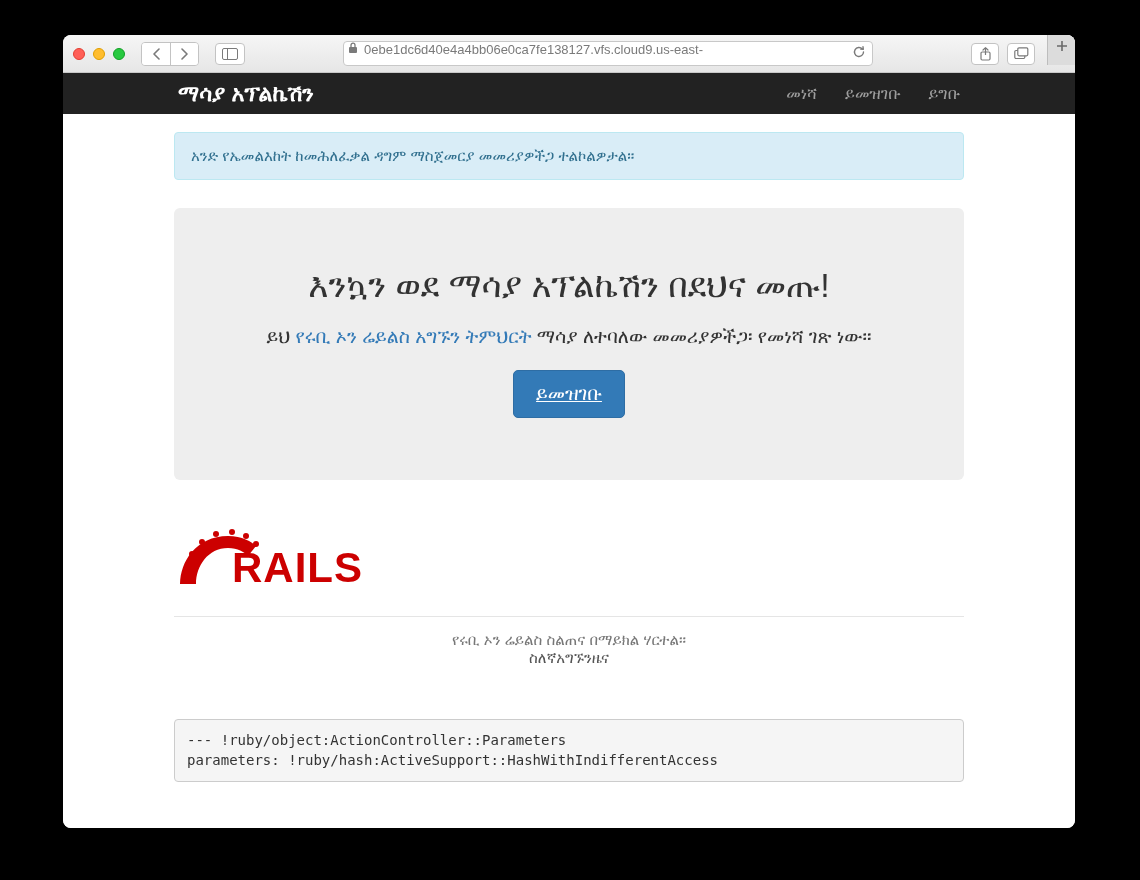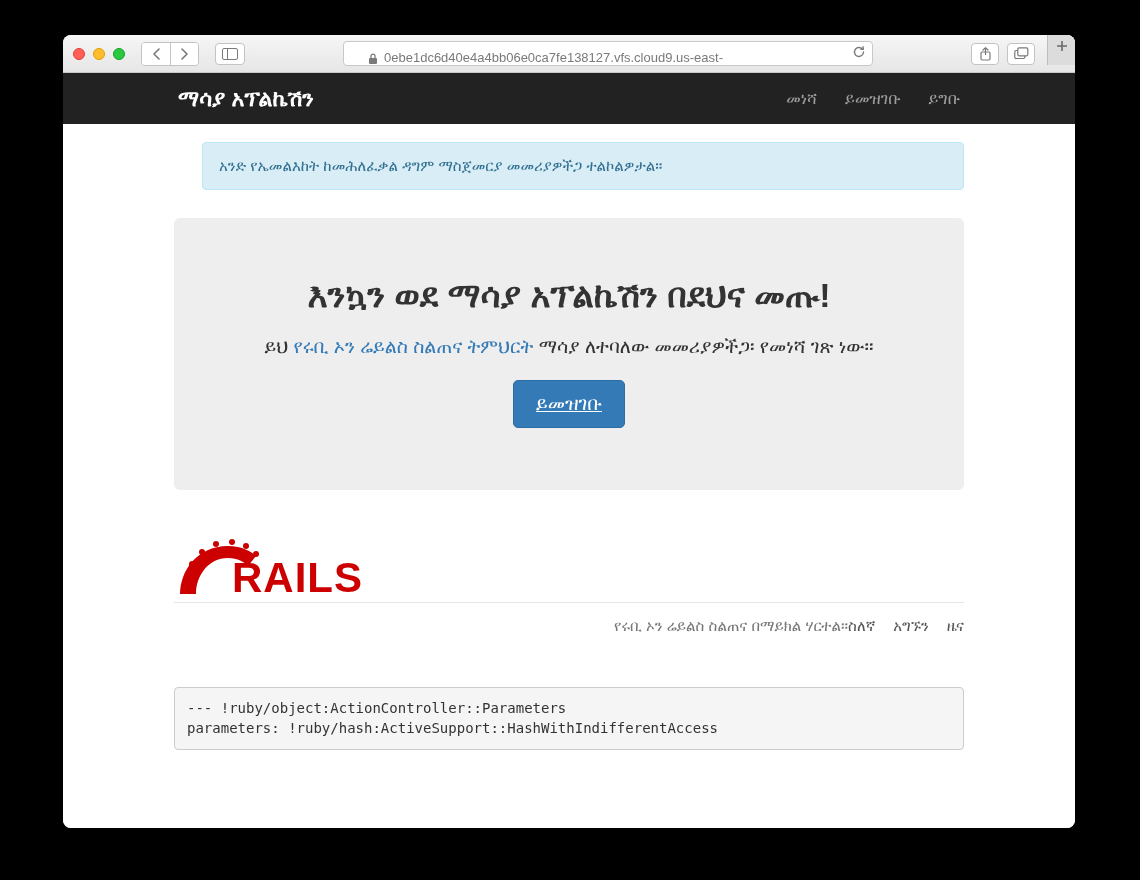--- a/index.html
+++ b/index.html
@@ -45,67 +45,67 @@
   .tb-btn + .tb-btn { border-left:1px solid #c3c3c3; }
   .tb-single { width:30px; height:22px; border:1px solid #c3c3c3; border-radius:4px; display:flex;align-items:center;justify-content:center;background:#fff;color:#6a6a6a;margin-left:8px;}
   .addr {
     flex:1;
     margin: 0 90px 0 90px;
     height:25px;
     background:#fff;
     border:1px solid #c8c8c8;
     border-radius:4px;
     display:flex;
-    align-items:flex-end;
-    padding:0 26px 0 24px;
+    align-items:flex-start;
+    padding:0 26px 0 4px;
     color:#7a7a7a;
     font-size:13px;
     position:relative;
     overflow:hidden;
     white-space:nowrap;
   }
   .addr .lock{font-size:11px;margin-right:6px;color:#7a7a7a;}
   .addr .reload{position:absolute;right:6px;top:3px;color:#7a7a7a;font-size:13px;}
   .tb-right{display:flex;gap:8px;}
   .tb-square{width:28px;height:22px;border:1px solid #c3c3c3;border-radius:4px;display:flex;align-items:center;justify-content:center;background:#fff;color:#6a6a6a;}
   .tb-plus{width:28px;height:28px;background:#dcdcdc;border-left:1px solid #bdbdbd;display:flex;align-items:center;justify-content:center;color:#6a6a6a;margin:-8px -10px -8px 4px;align-self:stretch;height:38px;}
   
   .page{flex:1;background:#fff;overflow:hidden;}
   .nav{
-    height:51px;background:#222;display:flex;align-items:center;
+    height:41px;background:#222;display:flex;align-items:center;
     padding:0 115px 0 115px;justify-content:space-between;
   }
   .brand{color:#fff;font-size:22px;font-weight:bold;}
   .nav-links{display:flex;gap:28px;}
   .nav-links a{color:#9d9d9d;text-decoration:none;font-size:16px;font-family:Liberation Serif, serif;}
   .container{width:790px;margin:0 auto;}
   .alert{
     margin-top:18px;
     background:#d9edf7;border:1px solid #bce8f1;color:#31708f;
-    border-radius:4px;padding:14px 16px;font-size:15px;margin-left:28px;
+    border-radius:4px;padding:14px 16px;font-size:15px;
   }
   .jumbo{
     margin-top:28px;background:#eeeeee;border-radius:6px;
     padding:58px 30px 62px;text-align:center;
   }
-  .jumbo h1{font-size:34px;font-weight:700;color:#333;margin-bottom:20px;}
+  .jumbo h1{font-size:34px;font-weight:400;color:#333;margin-bottom:20px;}
   .jumbo p{font-size:19px;color:#333;}
   .jumbo p a{color:#337ab7;text-decoration:none;}
   .btn-primary{
     display:inline-block;margin-top:22px;
     background:#337ab7;border:1px solid #2e6da4;color:#fff;
     padding:12px 22px;border-radius:5px;font-size:19px;
   }
   .rails-logo{margin-top:34px;text-align:right;}
   .footer-row{
-    border-top:1px solid #e5e5e5;padding-top:14px;
-    display:flex;justify-content:flex-end;align-items:center;
-    color:#777;font-size:15px;
-  }
-  .footer-links{display:flex;gap:18px;}
+    margin-top:24px;border-top:1px solid #e5e5e5;padding-top:14px;
+    display:flex;justify-content:space-between;align-items:center;
+    color:#777;font-size:15px;flex-direction:column;
+  }
+  .footer-links{display:flex;}
   .footer-links a{color:#555;text-decoration:none;font-size:15px;}
   .debug{
     margin-top:52px;background:#f5f5f5;border:1px solid #ccc;border-radius:4px;
     padding:10px 12px;font-family:Menlo,Consolas,monospace;font-size:14px;color:#333;
     white-space:pre;line-height:1.45;
   }
   svg{display:block;}
 </style>
 </head>
 <body>
@@ -183,21 +183,21 @@
         <a href="#">ይግቡ</a>
       </div>
     </div>
 
     <div class="container">
       <div class="alert">አንድ የኤመልእከት ከመሕለፈቃል ዳግም ማስጀመርያ መመሪያዎችጋ ተልኮልዎታል፡፡</div>
 
       <div class="jumbo">
         <h1>እንኳን ወደ ማሳያ አፕልኬሽን በደህና መጡ!</h1>
         <p>
-          <span>ይህ </span><a href="#">የሩቢ ኦን ሬይልስ ስልጠና ትምህርት</a><span> ማሳያ ለተባለው መመሪያዎችጋ፡ የመነሻ ገጽ ነው፡፡</span>
+          <span>ይህ </span><a href="#">የሩቢ ኦን ሬይልስ አግኙን ትምህርት</a><span> ማሳያ ለተባለው መመሪያዎችጋ፡ የመነሻ ገጽ ነው፡፡</span>
         </p>
         <a href="#" class="btn-primary">ይመዝገቡ</a>
       </div>
 
       <div class="rails-logo">
         <svg width="218" height="78" viewBox="0 0 218 78">
           <g fill="#c00" stroke="none">
             <path d="M6 70 C 6 48, 22 22, 54 22 C 68 22, 78 28, 82 32 L 74 42 C 70 38, 64 34, 54 34 C 34 34, 22 52, 22 70 Z"></path>
             <circle cx="18" cy="40" r="3"></circle>
               <circle cx="28" cy="28" r="3"></circle>

